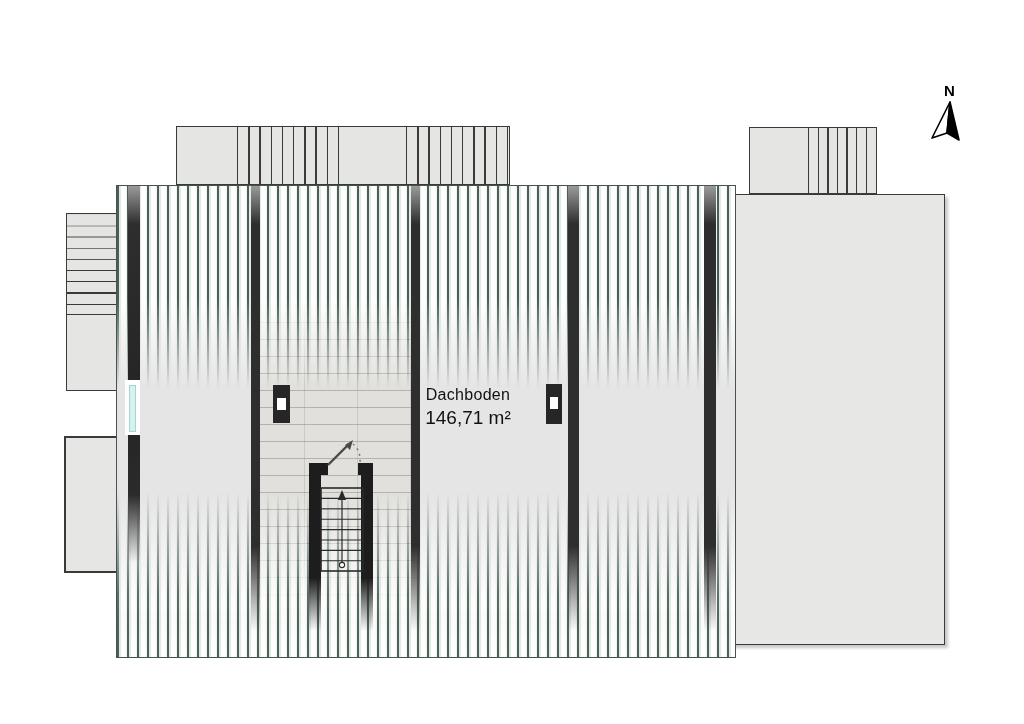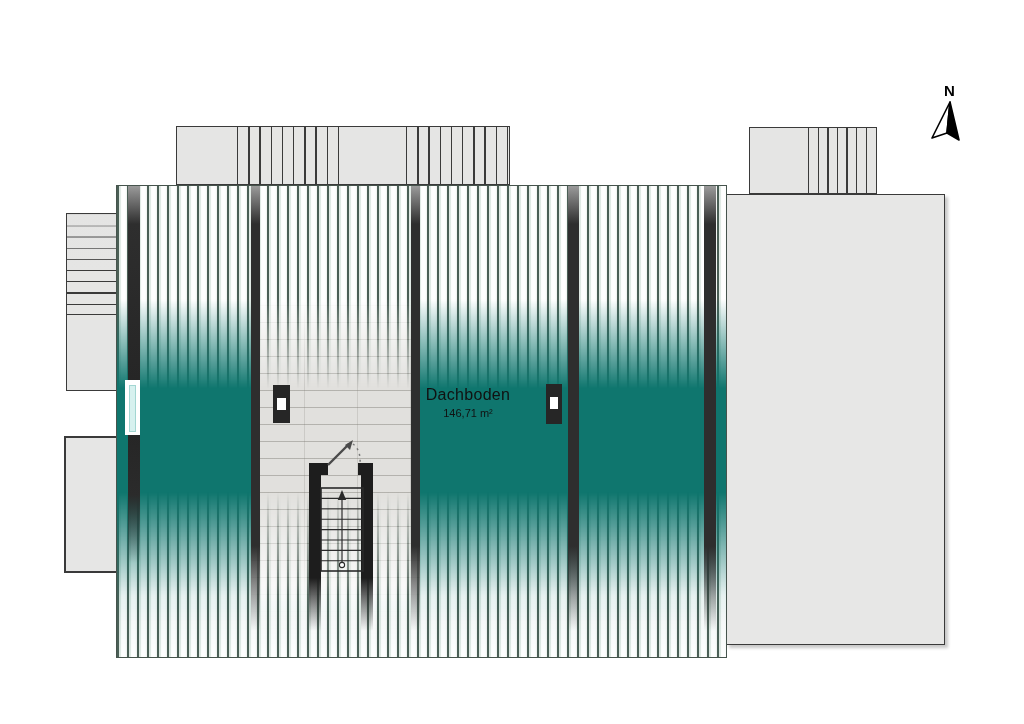--- a/index.html
+++ b/index.html
@@ -24,21 +24,21 @@
     background:repeating-linear-gradient(180deg,var(--annex-border) 0 1.3px,transparent 1.3px 11.2px);
   }
   .h-stripes .fade{
     position:absolute;inset:0;
     background:linear-gradient(180deg,rgba(228,228,227,.95) 0,rgba(228,228,227,0) 55%);
   }
 
   
   #roof{
     position:absolute;left:116px;top:185px;width:609px;height:471px;
-    background:#0f766e;border:1px solid #46544d;box-sizing:content-box;
+    background:#e5e5e5;border:1px solid #46544d;box-sizing:content-box;padding-left:9px;
   }
   #texture-strip{
     position:absolute;left:134px;top:0;width:169px;height:471px;
     background-color:var(--texture-fill);
     background-image:
       repeating-linear-gradient(180deg,rgba(125,123,116,.45) 0 1px,transparent 1px 17px),
       repeating-linear-gradient(90deg,rgba(125,123,116,.22) 0 1px,transparent 1px 53px);
     -webkit-mask-image:linear-gradient(180deg,transparent 0,#000 45px,#000 400px,transparent 450px);
     mask-image:linear-gradient(180deg,transparent 0,#000 45px,#000 400px,transparent 450px);
   }
@@ -66,21 +66,21 @@
   .chimney .flue{position:absolute;background:#ffffff;}
   #window-left{position:absolute;left:8px;top:194px;width:15px;height:55px;background:#ffffff;}
   #window-left .glass{
     position:absolute;left:4px;top:5px;width:5px;height:45px;
     background:var(--window-glass);border:1px solid #a3d6d2;
   }
   #room-label{
     position:absolute;left:281px;top:200px;width:140px;text-align:center;color:var(--label-color);
   }
   #room-label .rname{font-size:16px;letter-spacing:.3px;}
-  #room-label .rarea{font-size:11px;margin-top:3px;}
+  #room-label .rarea{font-size:19px;margin-top:3px;}
 
   
   #compass{position:absolute;left:920px;top:80px;width:56px;height:70px;}
   #north-label{position:absolute;left:24px;top:2px;font-size:15px;font-weight:bold;color:#000;}
 </style>
 </head>
 <body>
 
 <div id="canvas">
 

